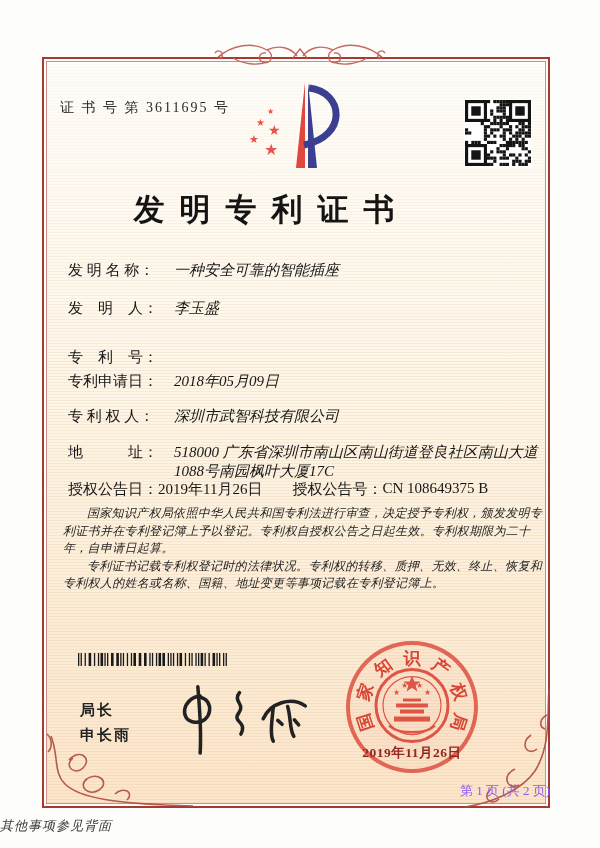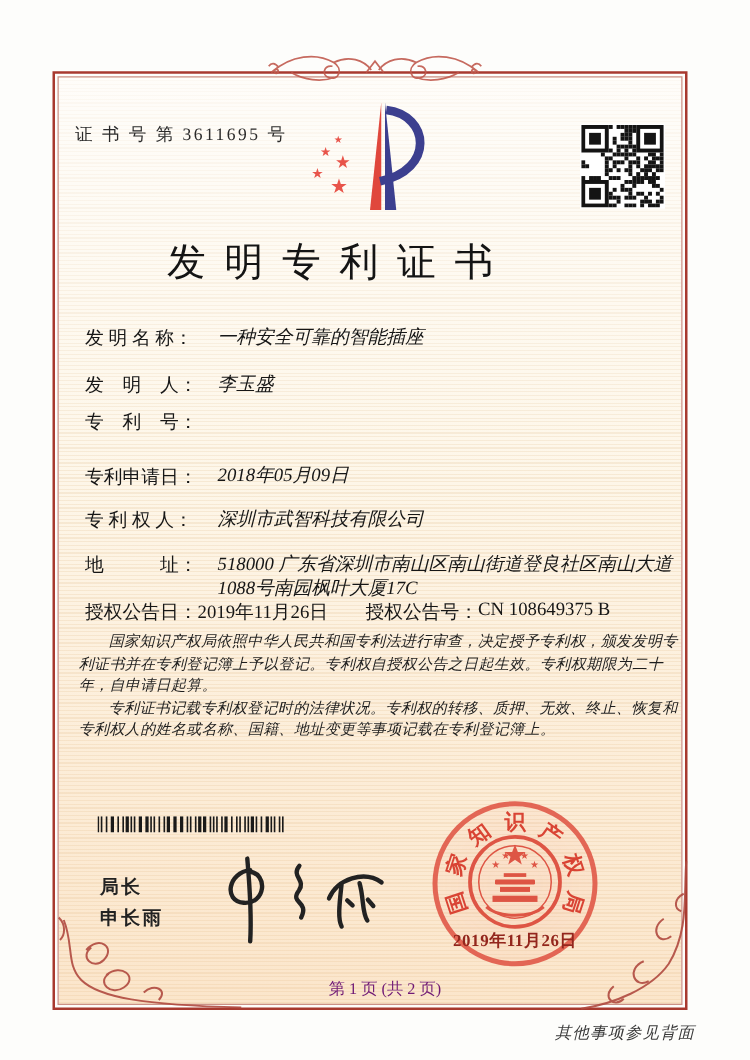--- a/index.html
+++ b/index.html
@@ -19,48 +19,48 @@
   .ornament{position:absolute;pointer-events:none;}
   .orn-top{left:213px;top:40px;}
   .orn-bl{left:45px;top:732px;}
   .orn-br{left:461px;top:687px;}
   
   .cert-no{position:absolute;left:60px;top:99px;font-size:14px;letter-spacing:2px;color:#2a2a2a;}
   .logo{position:absolute;left:246px;top:74px;width:110px;height:100px;}
   .logo .star{position:absolute;color:#e8544a;line-height:1;}
   .qr{position:absolute;left:464px;top:99px;width:66px;height:66px;background:#fff;padding:1px;}
   .title{position:absolute;left:42px;top:189px;width:444px;text-align:center;
-    font-size:31px;font-weight:normal;letter-spacing:15px;text-indent:15px;color:#141414;}
+    font-size:31px;font-weight:bold;letter-spacing:15px;text-indent:15px;color:#141414;}
   
   .row{position:absolute;left:68px;font-size:15px;display:flex;color:#161616;}
   .row .lbl{flex:none;width:106px;white-space:pre;}
   .row .val{white-space:pre-wrap;width:374px;line-height:19px;font-style:italic;}
-  .r1{top:261px}.r2{top:299px}.r3{top:328px}.r4{top:372px}.r5{top:407px}.r6{top:443px}
+  .r1{top:261px}.r2{top:299px}.r3{top:348px}.r4{top:372px}.r5{top:407px}.r6{top:443px}
   .row-grant{position:absolute;left:68px;top:480px;font-size:15px;display:flex;color:#161616;}
   .row-grant .pair{white-space:pre;}
   .row-grant .gap{width:30px;flex:none;}
   
   .body-text{position:absolute;left:63px;top:505px;width:481px;font-size:12px;
     line-height:17.5px;font-style:italic;letter-spacing:.3px;color:#1e1e1e;}
   .body-text p{margin:0;text-indent:2em;}
   
   .barcode{position:absolute;left:78px;top:653px;}
   .director{position:absolute;left:80px;top:697px;font-size:15px;font-weight:700;
     color:#222;font-family:"Liberation Sans","DejaVu Sans",sans-serif;line-height:25px;letter-spacing:2px;}
   .signature{position:absolute;left:170px;top:682px;}
   .seal{position:absolute;left:346px;top:641px;width:132px;height:132px;border-radius:50%;
     border:4px solid rgba(221,74,58,.82);box-sizing:border-box;
     background:radial-gradient(circle,rgba(240,130,110,.10),rgba(240,130,110,.03));}
   .seal-char{position:absolute;left:50%;top:50%;font-size:17px;font-weight:700;color:#d94434;
     transform:translate(-50%,-50%) rotate(var(--a)) translateY(-49px);}
   .emblem{position:absolute;left:50%;top:50%;transform:translate(-50%,-53%);}
   .seal-date{position:absolute;left:348px;top:744px;width:128px;text-align:center;
     font-size:13.5px;font-weight:700;color:#93261d;letter-spacing:.5px;}
-  .page-info{position:absolute;left:42px;top:782px;width:508px;text-align:center;font-size:13px;color:#701a75;padding-left:12px;}
-  .back-note{position:absolute;left:0;top:817px;width:556px;text-align:right;
+  .page-info{position:absolute;left:42px;top:782px;width:508px;text-align:right;font-size:13px;color:#8b5cf6;}
+  .back-note{position:absolute;left:0;top:817px;width:556px;text-align:left;
     font-size:13px;font-style:italic;color:#3a3a3a;letter-spacing:1px;}
 </style>
 </head>
 <body>
 
 <div class="page">
 
   <div class="frame">
     <div class="frame-inner"></div>
   </div>

